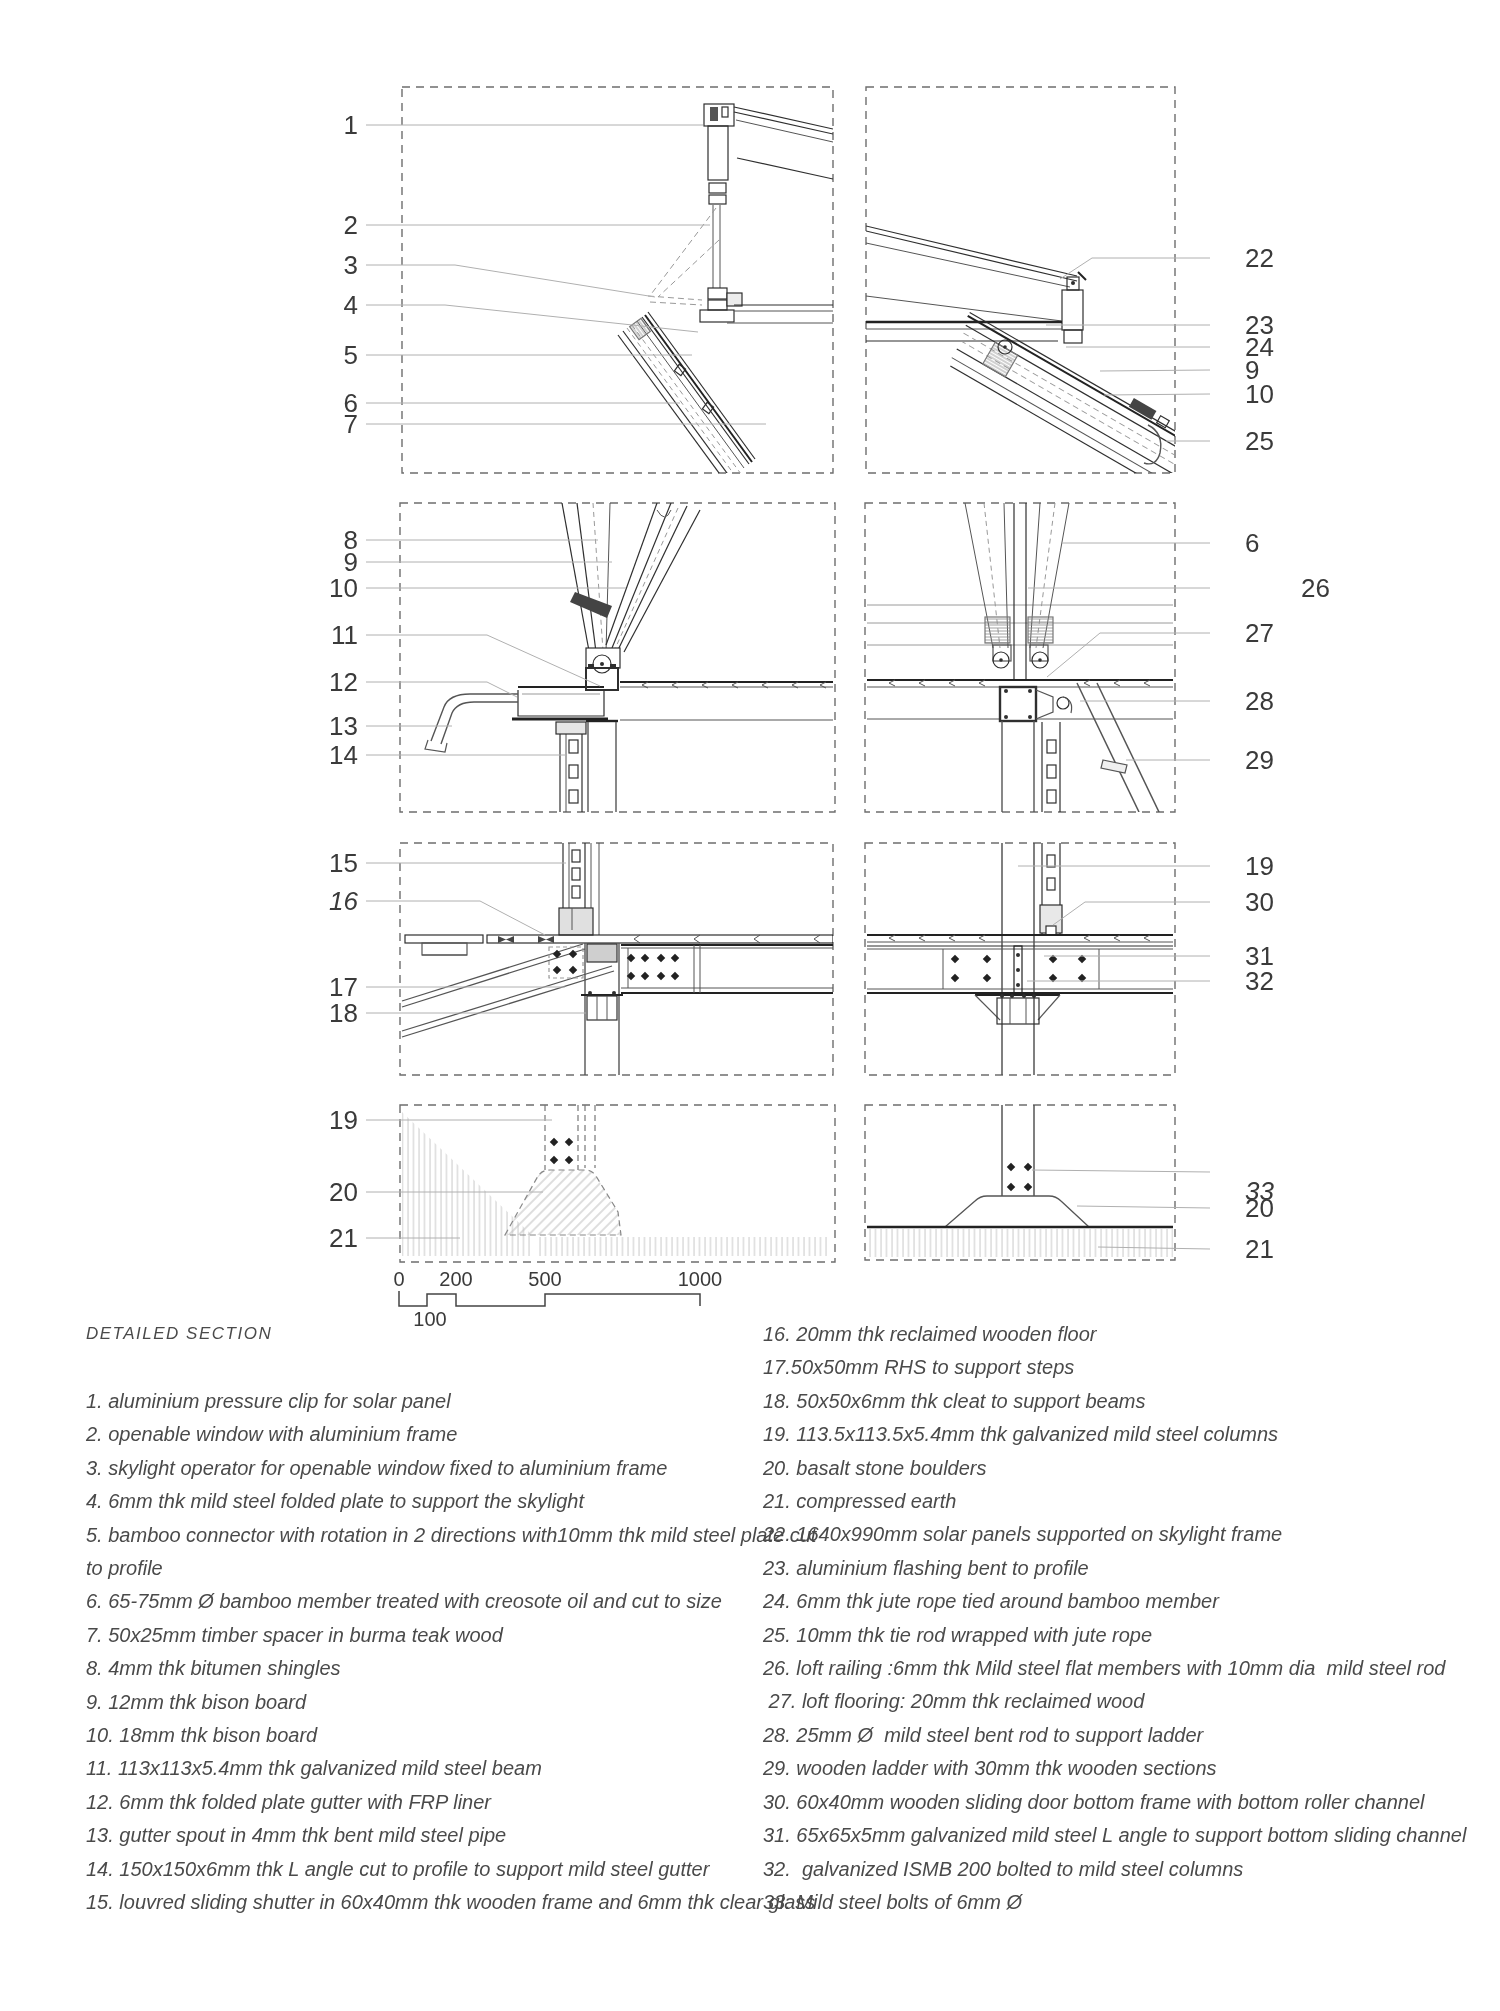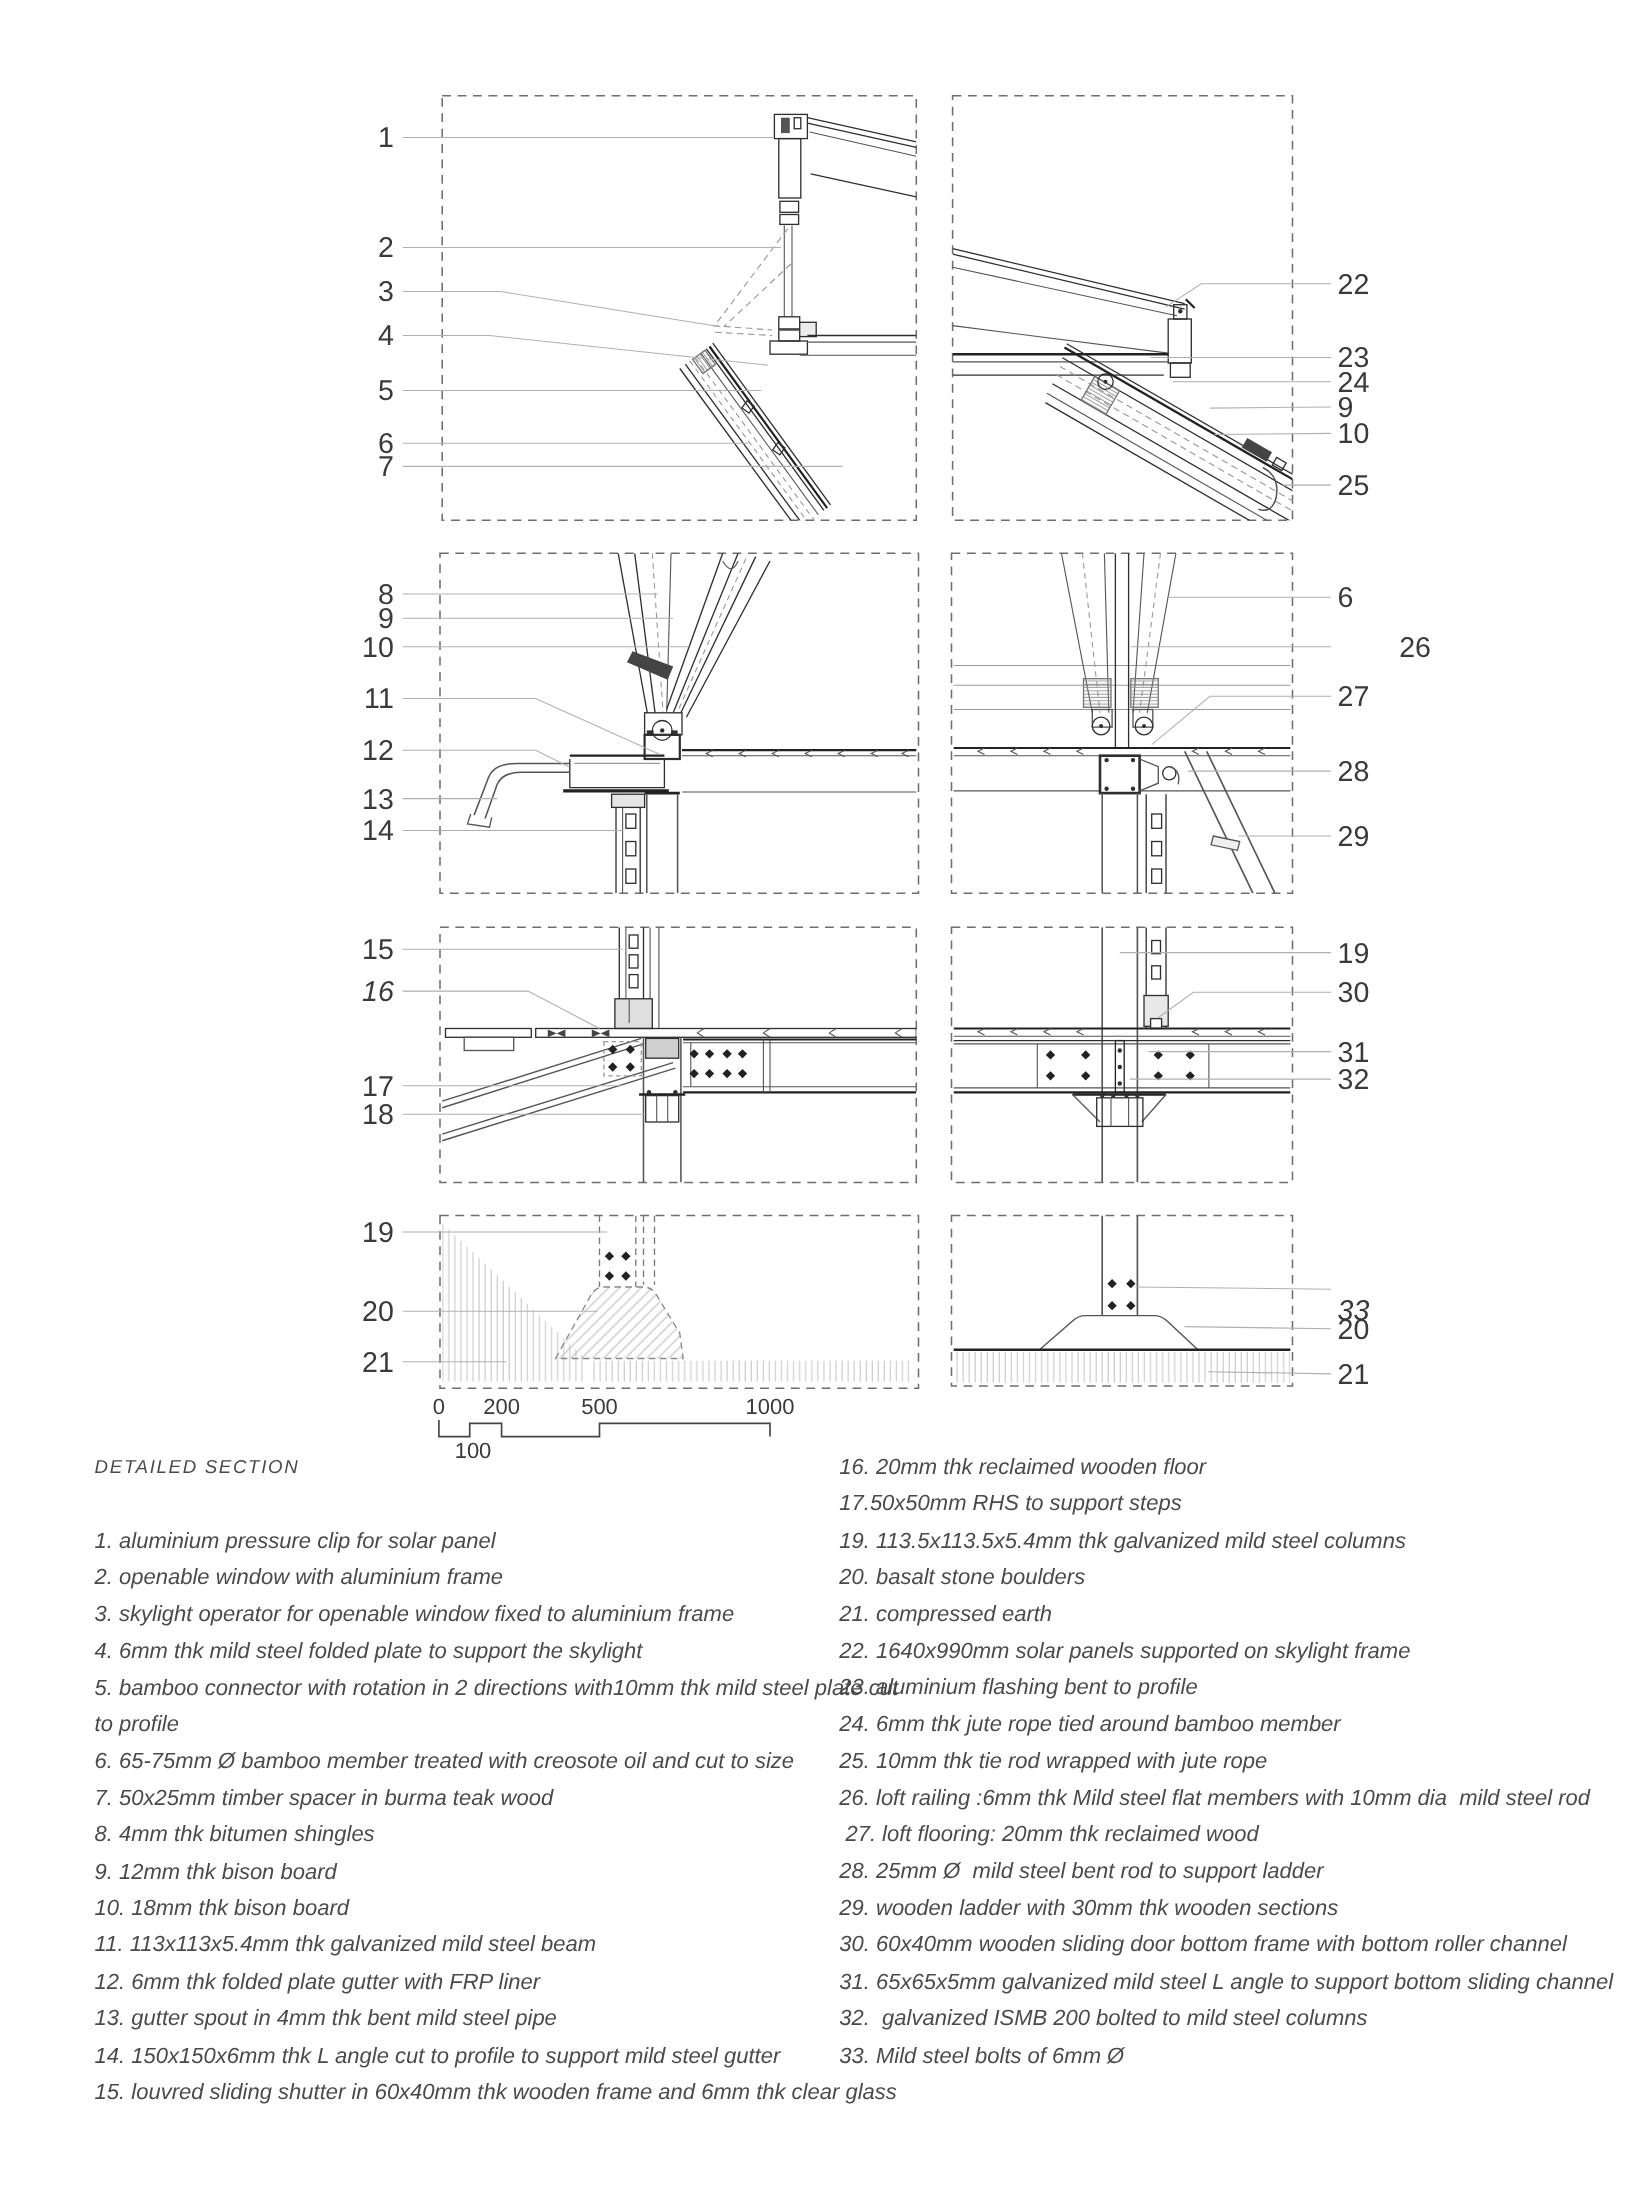--- a/index.html
+++ b/index.html
@@ -1,21 +1,21 @@
 <!DOCTYPE html>
 <html><head>
 <meta charset="utf-8">
 <style>
   html,body{margin:0;padding:0;background:#fff;}
   .sheet{position:relative;width:1500px;height:2011px;background:#ffffff;overflow:hidden;
          font-family:"Liberation Sans", sans-serif;color:#3f3f3f;}
   svg{position:absolute;left:0;top:0;}
   .co{position:absolute;font-size:26px;font-weight:400;color:#3a3a3a;line-height:30px;}
   .co-left{width:120px;text-align:right;}
-  .co-right{text-align:right;}
+  .co-right{text-align:right;margin-left:29px;}
   .title{position:absolute;left:86px;top:1324px;font-size:17px;font-style:italic;
          letter-spacing:1.5px;color:#4a4a4a;}
   .legend{position:absolute;font-size:20px;font-style:italic;color:#4a4a4a;}
   .legend .li{white-space:pre;line-height:33.4px;}
   .legend-left{left:86px;top:1385px;width:560px;}
   .legend-right{left:763px;top:1318px;width:720px;}
   .sl{position:absolute;font-size:20px;color:#3a3a3a;transform:translateX(-50%);}
 </style>
 </head>
 <body>
@@ -544,20 +544,21 @@
       <div class="li">10. 18mm thk bison board</div>
       <div class="li">11. 113x113x5.4mm thk galvanized mild steel beam</div>
       <div class="li">12. 6mm thk folded plate gutter with FRP liner</div>
       <div class="li">13. gutter spout in 4mm thk bent mild steel pipe</div>
       <div class="li">14. 150x150x6mm thk L angle cut to profile to support mild steel gutter</div>
       <div class="li">15. louvred sliding shutter in 60x40mm thk wooden frame and 6mm thk clear glass</div>
     </div>
 <div class="legend legend-right" id="legend-right">
       <div class="li">16. 20mm thk reclaimed wooden floor</div>
       <div class="li">17.50x50mm RHS to support steps</div>
+      <div class="li">18. 50x50x6mm thk cleat to support beams</div>
       <div class="li">19. 113.5x113.5x5.4mm thk galvanized mild steel columns</div>
       <div class="li">20. basalt stone boulders</div>
       <div class="li">21. compressed earth</div>
       <div class="li">22. 1640x990mm solar panels supported on skylight frame</div>
       <div class="li">23. aluminium flashing bent to profile</div>
       <div class="li">24. 6mm thk jute rope tied around bamboo member</div>
       <div class="li">25. 10mm thk tie rod wrapped with jute rope</div>
       <div class="li">26. loft railing :6mm thk Mild steel flat members with 10mm dia  mild steel rod</div>
       <div class="li"> 27. loft flooring: 20mm thk reclaimed wood</div>
       <div class="li">28. 25mm Ø  mild steel bent rod to support ladder</div>

